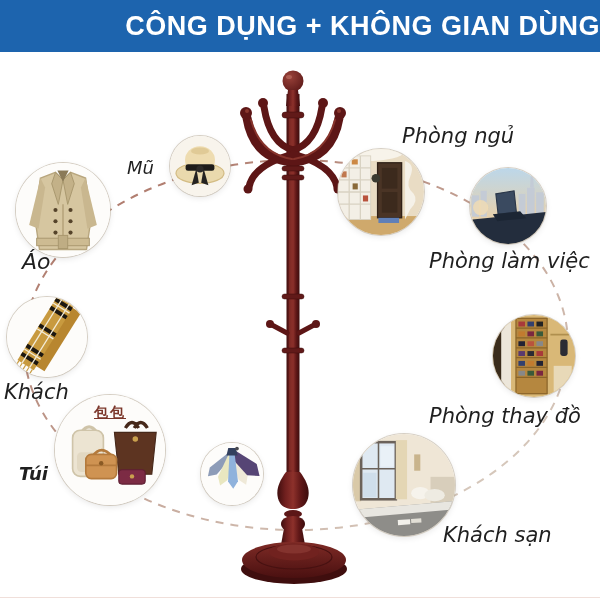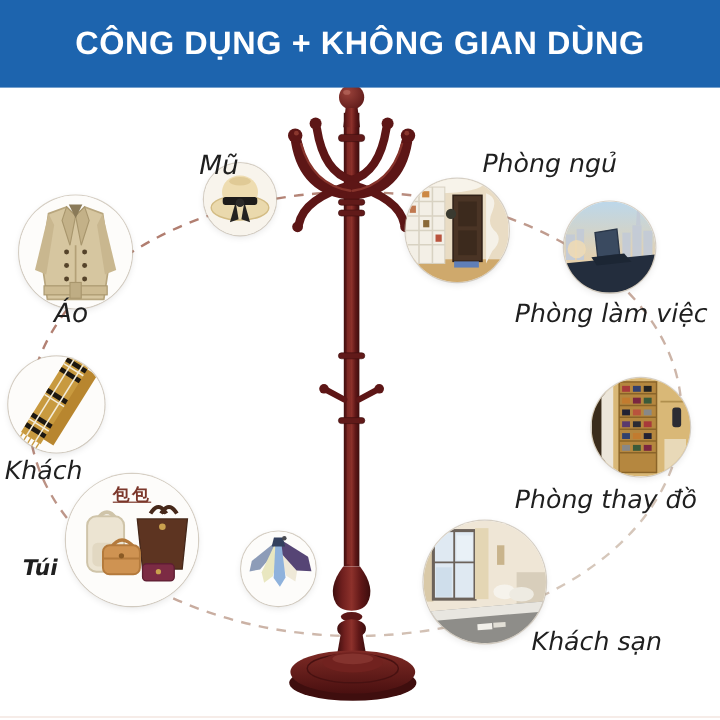--- a/index.html
+++ b/index.html
@@ -1,20 +1,20 @@
 <!DOCTYPE html>
 <html><head>
 <meta charset="utf-8">
 <style>
   html,body{margin:0;padding:0;background:#fff;}
   .stage{position:relative;width:600px;height:600px;background:#ffffff;overflow:hidden;
          font-family:"DejaVu Sans",sans-serif;}
   
-  .banner{position:absolute;left:0;top:0;width:600px;height:73px;background:#1d64ae;
-          display:flex;align-items:center;justify-content:center;z-index:6;}
+  .banner{position:absolute;left:0;top:0;width:600px;height:52px;background:#1d64ae;
+          display:flex;align-items:center;justify-content:flex-end;z-index:6;}
   .banner h1{margin:0;color:#ffffff;font-family:"Liberation Sans",sans-serif;
              font-weight:bold;font-size:27px;letter-spacing:.5px;}
   
   .scene{position:absolute;left:0;top:0;width:600px;height:600px;z-index:1;}
   
   .bubble{position:absolute;border-radius:50%;overflow:hidden;background:#fff;z-index:3;
           box-shadow:0 0 0 1px rgba(190,178,160,.6), 0 2px 6px rgba(0,0,0,.10);}
   .bubble svg{display:block;width:100%;height:100%;}
   .b-hat{left:170px;top:136px;width:60px;height:60px;}
   .b-coat{left:16px;top:163px;width:94px;height:94px;}
@@ -22,22 +22,22 @@
   .b-bag{left:55px;top:395px;width:110px;height:110px;}
   .b-ties{left:201px;top:443px;width:62px;height:62px;}
   .b-bedroom{left:338px;top:149px;width:86px;height:86px;}
   .b-office{left:470px;top:168px;width:76px;height:76px;}
   .b-dressing{left:493px;top:315px;width:82px;height:82px;}
   .b-hotel{left:353px;top:434px;width:102px;height:102px;}
   .bag-text{position:absolute;left:0;top:9px;width:100%;text-align:center;z-index:4;
             font-size:14px;font-weight:bold;color:#7b362a;letter-spacing:2px;font-style:normal;text-decoration:underline;}
   
   .lbl{position:absolute;z-index:5;font-style:italic;color:#1f1f1f;font-size:21px;white-space:nowrap;}
-  .l-mu{left:127px;top:126px;font-size:22px;margin-left:39px;}
-  .l-ao{left:22px;top:249px;font-size:22px;margin-left:23px;}
+  .l-mu{left:127px;top:157px;font-size:18px;}
+  .l-ao{left:22px;top:249px;font-size:22px;}
   .l-khan{left:4px;top:380px;}
   .l-tui{left:19px;top:463px;font-size:18px;font-weight:bold;}
   .l-bedroom{left:402px;top:124px;text-align:center;}
   .l-office{left:429px;top:249px;}
   .l-dressing{left:429px;top:404px;}
   .l-hotel{left:443px;top:523px;}
   .footer-line{position:absolute;left:0;bottom:2px;width:600px;height:1px;background:#f0dfda;z-index:2;}
 </style>
 </head>
 <body>

